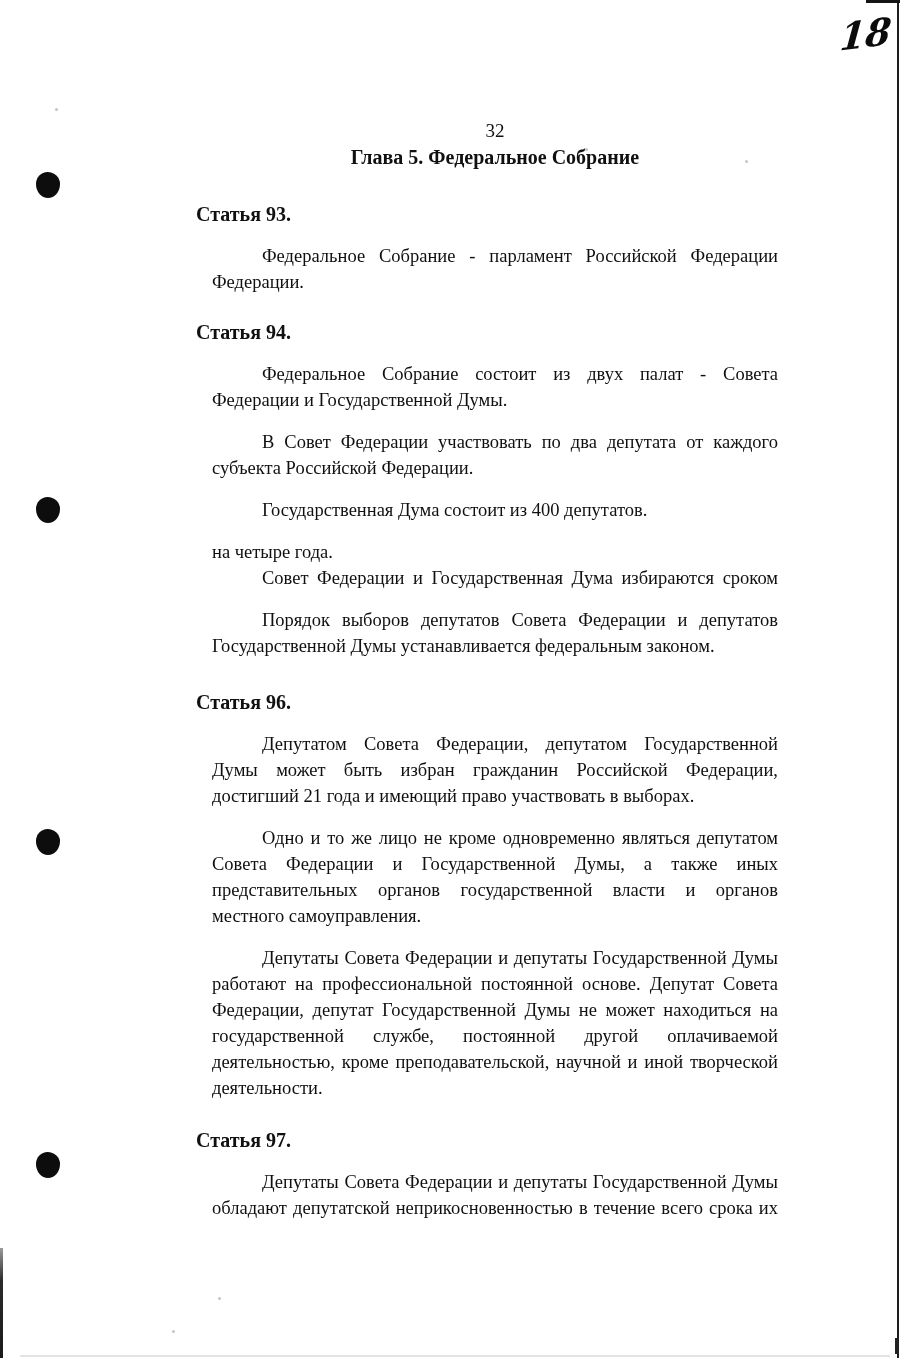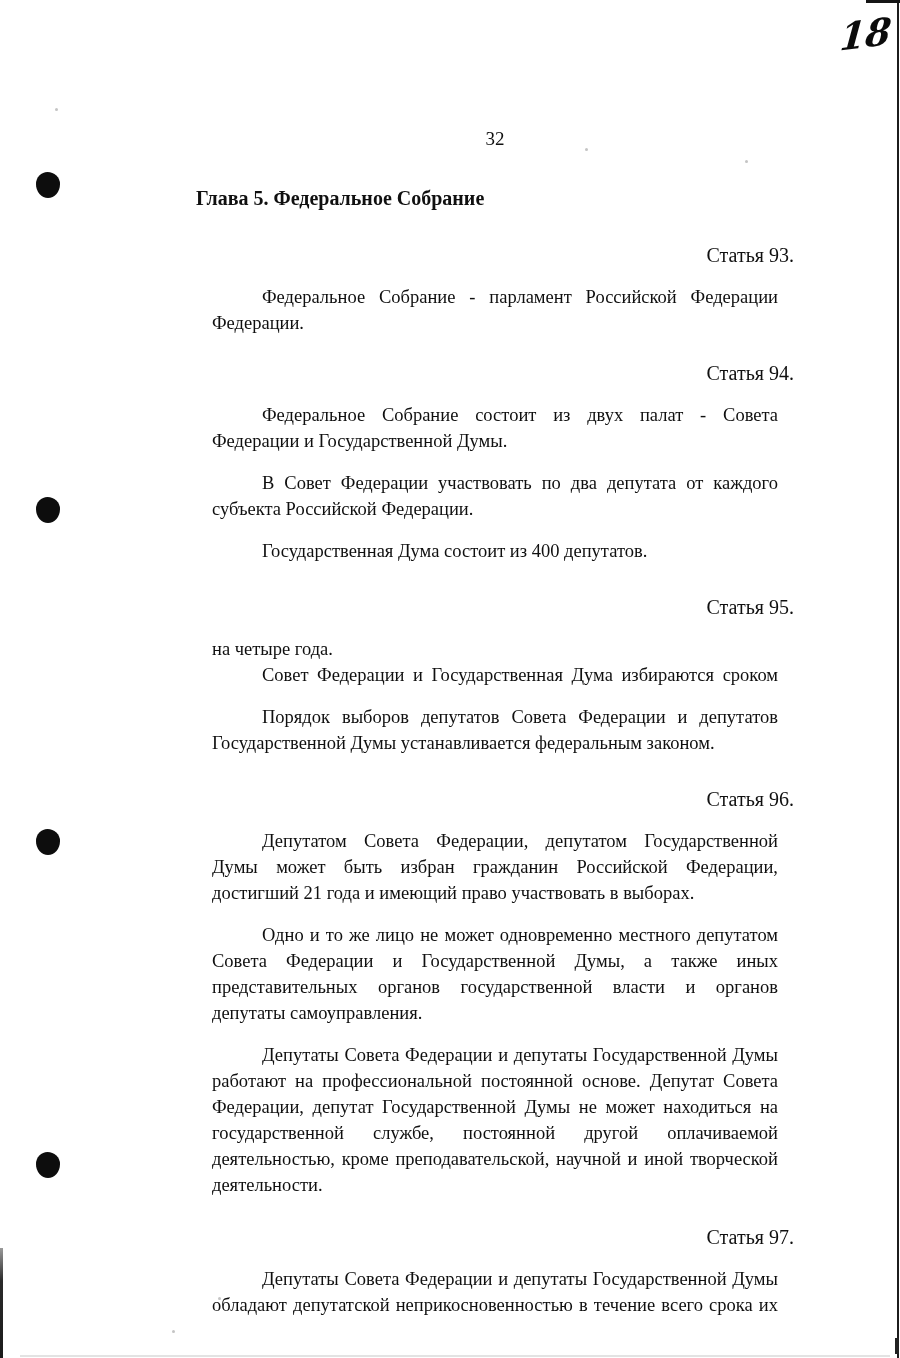--- a/index.html
+++ b/index.html
@@ -10,38 +10,38 @@
     color: #101010;
   }
   .page {
     position: relative;
     width: 900px; height: 1358px;
     background: #ffffff;
     overflow: hidden;
   }
   .content {
     position: absolute;
-    left: 196px; top: 16px;
+    left: 196px; top: 8px;
     width: 598px;
     font-size: 18.5px;
     line-height: 26px;
   }
   .page-number {
     text-align: center;
     margin-top: 110px;
     font-size: 19px;
   }
   .chapter-heading {
+    text-align: center;
     font-weight: bold;
     font-size: 20px;
-    margin-top: 33px;
   }
   .art-h {
-    text-align: right;
-    font-weight: normal;
+    text-align: left;
+    font-weight: bold;
     font-size: 20px;
   }
   .para { margin: 16px; }
   .ln { text-align: justify; text-align-last: justify; }
   .ln.end { text-align-last: left; }
   .ind { text-indent: 50px; }
 
   
   .handwritten {
     position: absolute;
@@ -152,43 +152,42 @@
       <div class="para">
         <div class="ln ind">В Совет Федерации участвовать по два депутата от каждого</div>
         <div class="ln end">субъекта Российской Федерации.</div>
       </div>
       <div class="para">
         <div class="ln end ind">Государственная Дума состоит из 400 депутатов.</div>
       </div>
     </div>
 
     <div>
-      <div class="art-h" style="margin-top:30px">Статья 95.</div>
       <div class="para">
         <div class="ln end">на четыре года.</div>
         <div class="ln ind">Совет Федерации и Государственная Дума избираются сроком</div>
       </div>
       <div class="para">
         <div class="ln ind">Порядок выборов депутатов Совета Федерации и депутатов</div>
         <div class="ln end">Государственной Думы устанавливается федеральным законом.</div>
       </div>
     </div>
 
     <div>
       <div class="art-h" style="margin-top:30px">Статья 96.</div>
       <div class="para">
         <div class="ln ind">Депутатом Совета Федерации, депутатом Государственной</div>
         <div class="ln">Думы может быть избран гражданин Российской Федерации,</div>
         <div class="ln end">достигший 21 года и имеющий право участвовать в выборах.</div>
       </div>
       <div class="para">
-        <div class="ln ind">Одно и то же лицо не может одновременно местного депутатом</div>
+        <div class="ln ind">Одно и то же лицо не кроме одновременно являться депутатом</div>
         <div class="ln">Совета Федерации и Государственной Думы, а также иных</div>
         <div class="ln">представительных органов государственной власти и органов</div>
-        <div class="ln end">депутаты самоуправления.</div>
+        <div class="ln end">местного самоуправления.</div>
       </div>
       <div class="para">
         <div class="ln ind">Депутаты Совета Федерации и депутаты Государственной Думы</div>
         <div class="ln">работают на профессиональной постоянной основе. Депутат Совета</div>
         <div class="ln">Федерации, депутат Государственной Думы не может находиться на</div>
         <div class="ln">государственной службе, постоянной другой оплачиваемой</div>
         <div class="ln">деятельностью, кроме преподавательской, научной и иной творческой</div>
         <div class="ln end">деятельности.</div>
       </div>
     </div>

